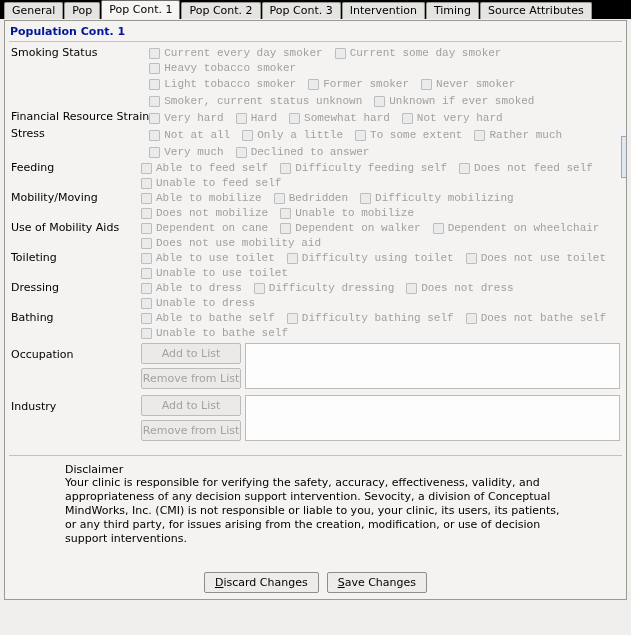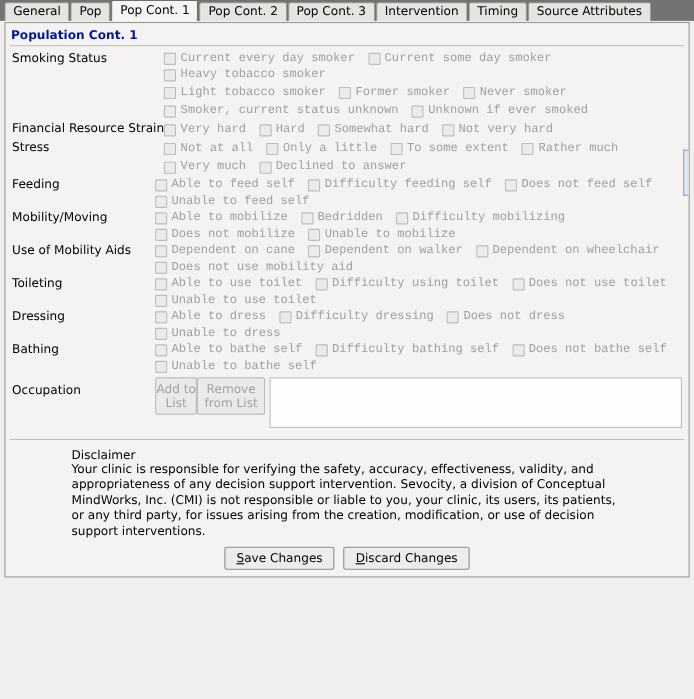--- a/index.html
+++ b/index.html
@@ -15,21 +15,21 @@
     color: #000;
     overflow: hidden;
   }
   
   .tabbar {
     display: flex;
     align-items: flex-end;
     padding: 3px 4px 0 4px;
     height: 19px;
     box-sizing: border-box;
-    background: #737373;
+    background: #000000;
   }
   .tab {
     border: 1px solid #9a9a94;
     border-bottom: none;
     background: #e6e4e1;
     padding: 2px 7px 2px 7px;
     margin-right: 1px;
     font-size: 11px;
     line-height: 12px;
     border-radius: 2px 2px 0 0;
@@ -44,21 +44,21 @@
     position: relative;
     top: 0px;
     padding-top: 3px;
     padding-bottom: 3px;
   }
   
   .panel {
     margin: 1px 4px 0 4px;
     border: 1px solid #9a9a94;
     background: #f4f3f2;
-    height: 505px;
+    height: 580px;
     box-sizing: border-box;
     position: relative;
   }
   .panel-title {
     color: #00169b;
     font-weight: bold;
     font-size: 11px;
     padding: 4px 0 2px 5px;
   }
   .sep {
@@ -116,21 +116,21 @@
     color: #000;
   }
   
   .listrow {
     display: flex;
     align-items: flex-start;
     margin-top: 2px;
   }
   .listbtns {
     display: flex;
-    flex-direction: row;
+    flex-direction: column;
     width: 100px;
   }
   .lbtn {
     border: 1px solid #bdbcb9;
     background: #ebeae8;
     color: #a2a2a2;
     font-size: 11px;
     text-align: center;
     padding: 3px 0;
     margin-bottom: 4px;
@@ -469,28 +469,40 @@
             <td>
               <div class="listrow">
                 <div class="listbtns">
                   <div class="lbtn">Add to List</div>
                   <div class="lbtn">Remove from List</div>
                 </div>
                 <div class="listbox"></div>
               </div>
             </td>
           </tr>
+          <tr>
+            <td class="lbl" style="padding-top: 7px;">Industry</td>
+            <td>
+              <div class="listrow">
+                <div class="listbtns">
+                  <div class="lbtn">Add to List</div>
+                  <div class="lbtn">Remove from List</div>
+                </div>
+                <div class="listbox"></div>
+              </div>
+            </td>
+          </tr>
         </tbody>
     </table>
   </div>
 
   <div class="disclaimer-wrap">
     <div class="disclaimer-title">Disclaimer</div>
     <div class="disclaimer-text">Your clinic is responsible for verifying the safety, accuracy, effectiveness, validity, and appropriateness of any decision support intervention. Sevocity, a division of Conceptual MindWorks, Inc. (CMI) is not responsible or liable to you, your clinic, its users, its patients, or any third party, for issues arising from the creation, modification, or use of decision support interventions.</div>
   </div>
 
   <div class="edge-stub"></div>
 
   <div class="footer">
+    <div class="fbtn"><u>D</u><span>iscard Changes</span></div>
     <div class="fbtn"><u>S</u><span>ave Changes</span></div>
-    <div class="fbtn"><u>D</u><span>iscard Changes</span></div>
   </div>
 </div>
 
 </body></html>

